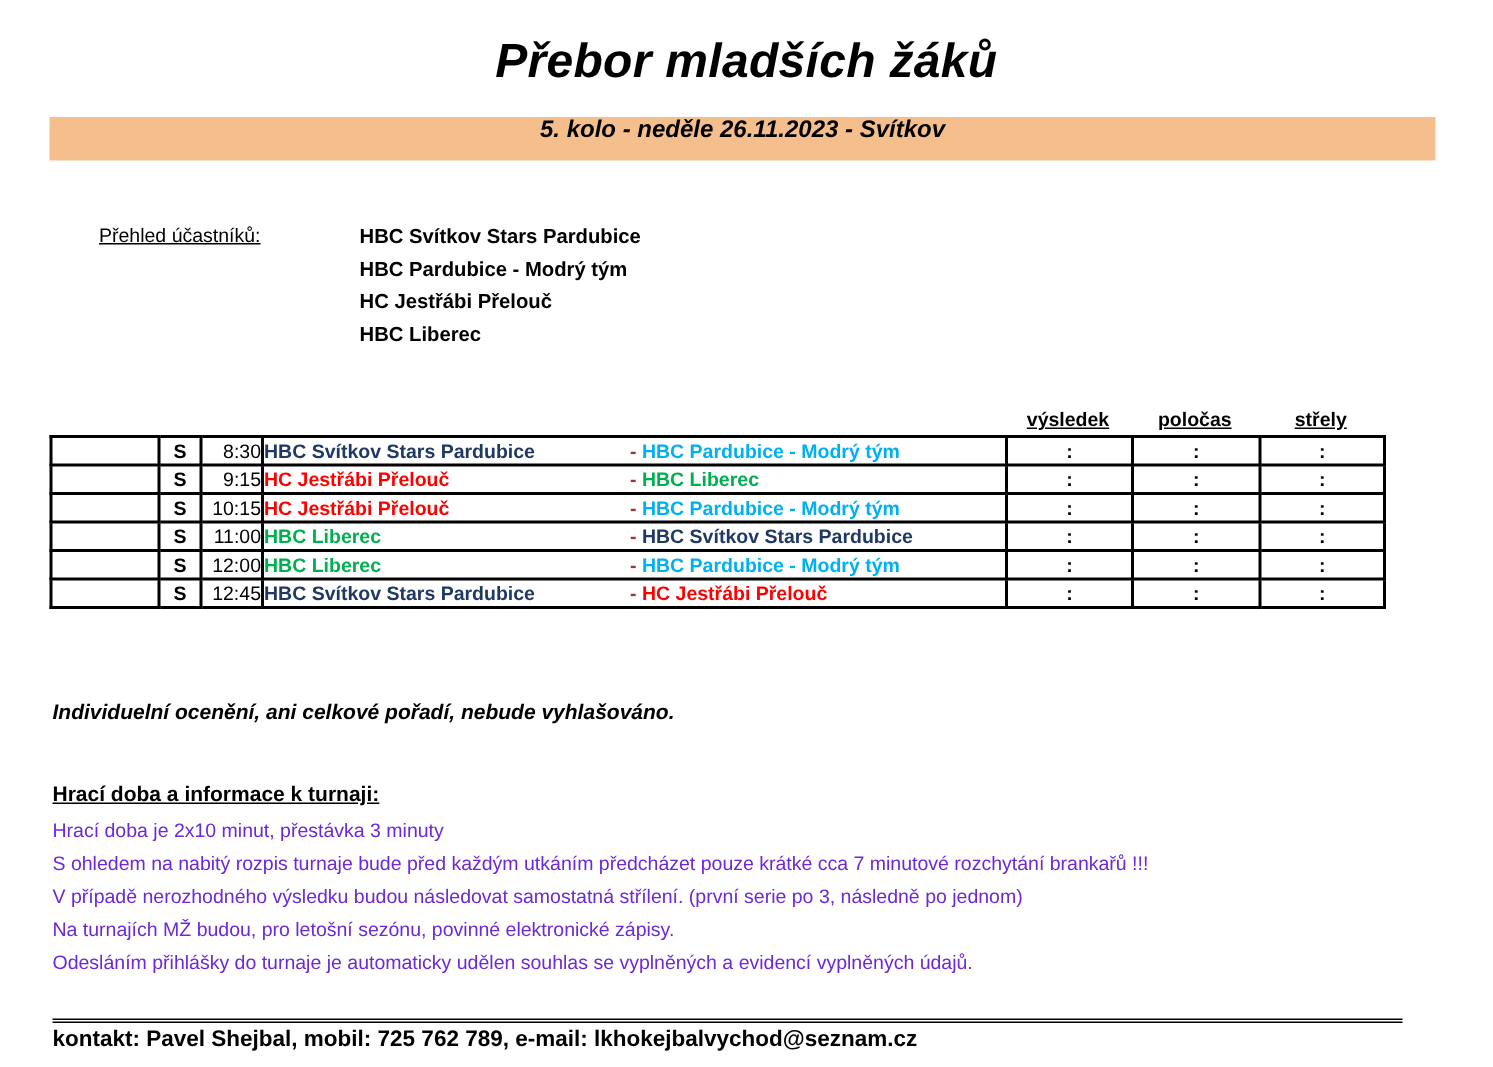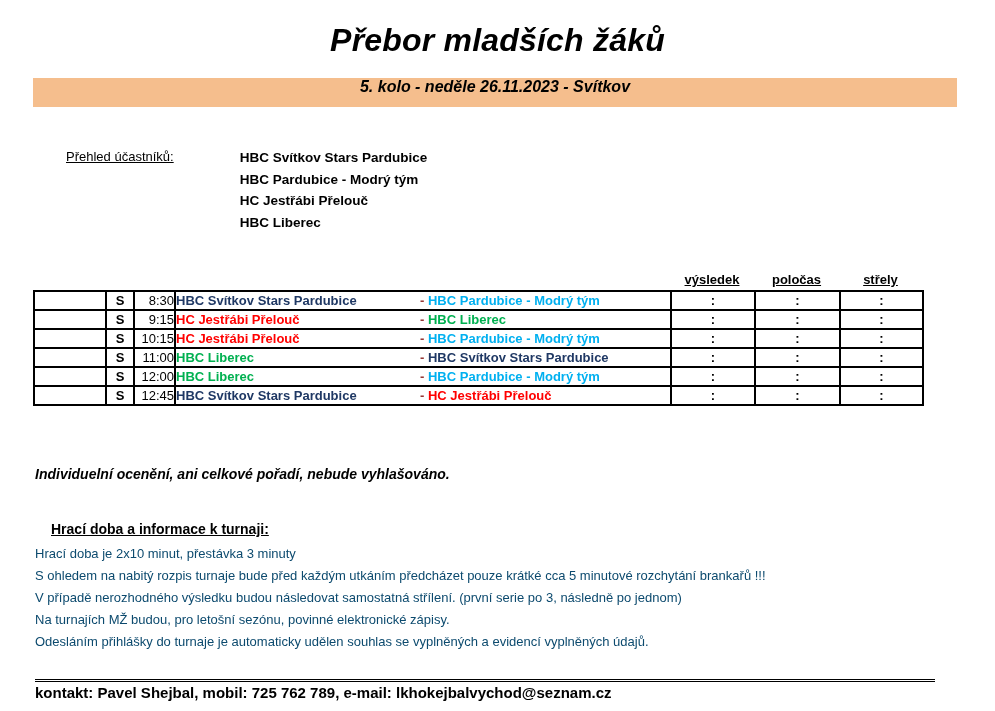--- a/index.html
+++ b/index.html
@@ -55,25 +55,25 @@
   td.match .awaywrap{position:absolute;left:244px;top:0;height:100%;}
   td.match .sep{font-weight:bold;}
   td.match .away{font-weight:bold;}
   td.colon{text-align:center;font-weight:bold;}
   .award{
     position:absolute;left:35px;top:466px;
     font-size:14px;font-weight:bold;font-style:italic;
   }
   .infohead{
     position:absolute;left:35px;top:521px;
-    font-size:14px;font-weight:bold;text-decoration:underline;margin-left:16px;
+    font-size:14px;font-weight:bold;text-decoration:underline;
   }
   .infolines{
     position:absolute;left:35px;top:543px;width:930px;
-    font-size:13px;color:#0c4a6e;
+    font-size:13px;color:#6d28d9;
   }
   .infolines div{line-height:22px;white-space:nowrap;}
   .footer{
     position:absolute;left:35px;top:679px;width:900px;
     border-top:3px double #000;
   }
   .footer .contact{
     padding-top:2px;font-size:15px;font-weight:bold;white-space:nowrap;
   }
 </style>
@@ -195,21 +195,21 @@
       </tr>
     </tbody>
   </table>
 
   <div class="award">Individuelní ocenění, ani celkové pořadí, nebude vyhlašováno.</div>
 
   <div class="infohead">Hrací doba a informace k turnaji:</div>
 
   <div class="infolines">
     <div>Hrací doba je 2x10 minut, přestávka 3 minuty</div>
-    <div>S ohledem na nabitý rozpis turnaje bude před každým utkáním předcházet pouze krátké cca 5 minutové rozchytání brankařů !!!</div>
+    <div>S ohledem na nabitý rozpis turnaje bude před každým utkáním předcházet pouze krátké cca 7 minutové rozchytání brankařů !!!</div>
     <div>V případě nerozhodného výsledku budou následovat samostatná střílení. (první serie po 3, následně po jednom)</div>
     <div>Na turnajích MŽ budou, pro letošní sezónu, povinné elektronické zápisy.</div>
     <div>Odesláním přihlášky do turnaje je automaticky udělen souhlas se vyplněných a evidencí vyplněných údajů.</div>
   </div>
 
   <div class="footer">
     <div class="contact">kontakt: Pavel Shejbal, mobil: 725 762 789, e-mail: lkhokejbalvychod@seznam.cz</div>
   </div>
 
 </div>

